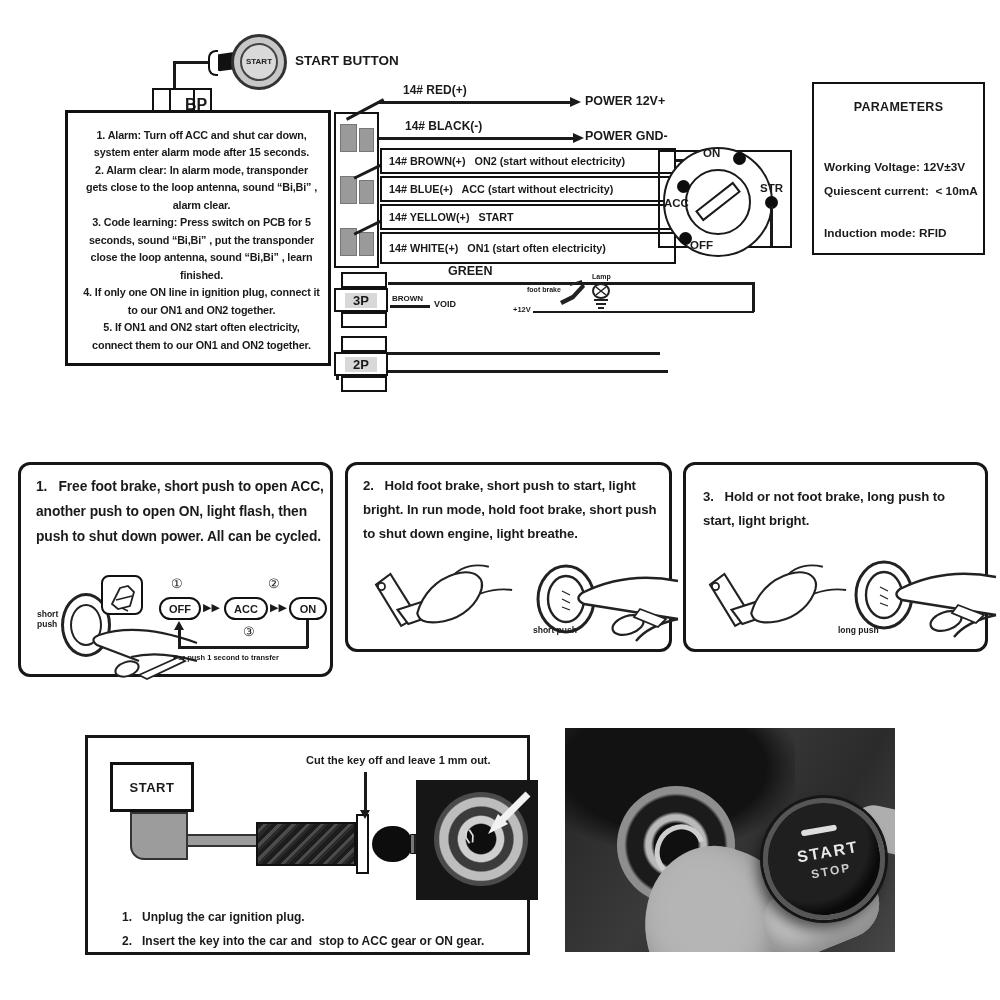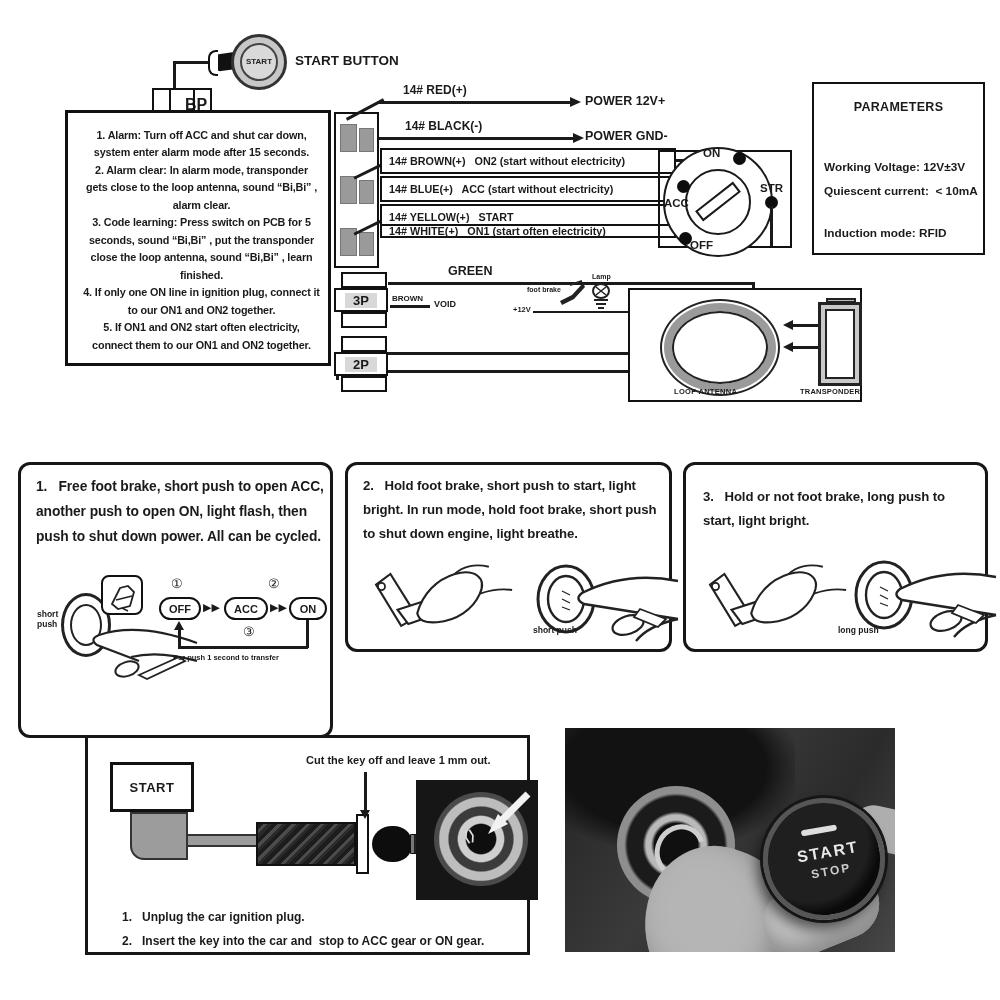--- a/index.html
+++ b/index.html
@@ -78,21 +78,21 @@
     <div class="txt" style="left:585px;top:94px;font-size:12.5px;font-weight:700;">POWER 12V+</div>
 
     <div class="txt" style="left:405px;top:119px;font-size:12px;font-weight:700;">14# BLACK(-)</div>
     <div class="ln" style="left:379px;top:137px;width:196px;height:2.5px;"></div>
     <div class="arr-r" style="left:573px;top:133px;"></div>
     <div class="txt" style="left:585px;top:129px;font-size:12.5px;font-weight:700;">POWER GND-</div>
 
     <div class="wirebox" style="left:380px;top:148px;width:296px;height:26px;"><span>14# BROWN(+)   ON2 (start without electricity)</span></div>
     <div class="wirebox" style="left:380px;top:176px;width:296px;height:26px;"><span>14# BLUE(+)   ACC (start without electricity)</span></div>
     <div class="wirebox" style="left:380px;top:204px;width:296px;height:26px;"><span>14# YELLOW(+)   START</span></div>
-    <div class="wirebox" style="left:380px;top:224px;width:296px;height:14px;"><span>14# WHITE(+)   ON1 (start often electricity)</span></div>
+    <div class="wirebox" style="left:380px;top:232px;width:296px;height:32px;"><span>14# WHITE(+)   ON1 (start often electricity)</span></div>
 
     <div class="bx" style="left:658px;top:150px;width:134px;height:98px;border-width:2px;background:transparent;"></div>
     <div class="ln" style="left:676px;top:159px;width:62px;height:2.5px;"></div>
     <div class="abs" style="left:663px;top:147px;width:110px;height:110px;border:2.5px solid #1a1a1a;border-radius:50%;background:#fff;box-sizing:border-box;"></div>
     <div class="abs" style="left:685px;top:169px;width:66px;height:66px;border:2.5px solid #1a1a1a;border-radius:50%;background:#fff;box-sizing:border-box;"></div>
     <div class="abs" style="left:694px;top:195px;width:48px;height:13px;border:2.5px solid #1a1a1a;background:#fff;box-sizing:border-box;transform:rotate(-38deg);"></div>
     <div class="dot" style="left:733px;top:152px;"></div>
     <div class="dot" style="left:677px;top:180px;"></div>
     <div class="dot" style="left:765px;top:196px;"></div>
     <div class="dot" style="left:679px;top:232px;"></div>
@@ -139,39 +139,23 @@
     <div class="txt tiny" style="left:592px;top:273px;font-size:7px;">Lamp</div>
     <svg style="left:590px;top:282px;" width="22" height="32" viewBox="0 0 22 32">
       <ellipse cx="11" cy="9" rx="8" ry="7" fill="none" stroke="#222" stroke-width="2"></ellipse>
       <path d="M6,5 L16,13 M16,5 L6,13" stroke="#222" stroke-width="1.5"></path>
       <path d="M4,18 h14 M6,22 h10 M8,26 h6 M10,30 h2" stroke="#222" stroke-width="1.8"></path>
     </svg>
 
     <div class="ln" style="left:388px;top:352px;width:272px;height:2.5px;"></div>
     <div class="ln" style="left:388px;top:370px;width:280px;height:2.5px;"></div>
 
-    <div class="bx" style="left:628px;top:288px;width:234px;height:114px;">
-      <div class="abs" style="left:30px;top:9px;width:120px;height:97px;border:2.5px solid #222;border-radius:50%;box-sizing:border-box;">
-        <div style="position:absolute;inset:2px;border:8px solid #9a9a9a;border-radius:50%;"></div>
-        <div style="position:absolute;inset:10px;border:2px solid #222;border-radius:50%;"></div>
-      </div>
-      <div class="txt" style="left:44px;top:97px;font-size:7.5px;font-weight:700;letter-spacing:0.3px;">LOOP ANTENNA</div>
-      <div class="ln" style="left:162px;top:34px;width:26px;height:2.5px;"></div>
-      <div class="arr-l" style="left:153px;top:30px;"></div>
-      <div class="ln" style="left:162px;top:56px;width:26px;height:2.5px;"></div>
-      <div class="arr-l" style="left:153px;top:52px;"></div>
-      <div class="abs" style="left:196px;top:8px;width:30px;height:5px;border:2px solid #222;background:#bbb;box-sizing:border-box;"></div>
-      <div class="abs" style="left:188px;top:12px;width:44px;height:84px;border:3px solid #222;background:#c9c9c9;box-sizing:border-box;">
-        <div style="position:absolute;inset:4px;border:2px solid #222;background:#fff;"></div>
-      </div>
-      <div class="txt" style="left:170px;top:97px;font-size:7.5px;font-weight:700;letter-spacing:0.2px;">TRANSPONDER</div>
-    </div>
-  </div>
-
-  <div class="panel" style="left:18px;top:462px;width:315px;height:276px;">
+  </div>
+
+  <div class="panel" style="left:18px;top:462px;width:315px;height:215px;">
     <div class="ptext" style="left:15px;top:9px;width:288px;font-size:13.8px;">1.   Free foot brake, short push to open ACC, another push to open ON, light flash, then push to shut down power. All can be cycled.</div>
     <div class="txt" style="left:16px;top:144px;width:26px;font-size:8.5px;font-weight:600;line-height:1.2;">short push</div>
     <div class="abs" style="left:40px;top:128px;width:50px;height:64px;border:3px solid #222;border-radius:50%;box-sizing:border-box;"></div>
     <div class="abs" style="left:49px;top:139px;width:32px;height:42px;border:2.5px solid #222;border-radius:50%;box-sizing:border-box;"></div>
     <div class="bx" style="left:80px;top:110px;width:42px;height:40px;border-radius:8px;">
       <svg style="left:5px;top:5px;" width="32" height="30" viewBox="0 0 32 30">
         <path d="M4,22 L12,6 L20,4 L26,10 L22,24 L10,27 Z" fill="none" stroke="#222" stroke-width="1.8"></path>
         <path d="M8,18 L24,14" stroke="#222" stroke-width="1.5"></path>
         <path d="M14,26 L20,29" stroke="#222" stroke-width="1.5"></path>
       </svg>

